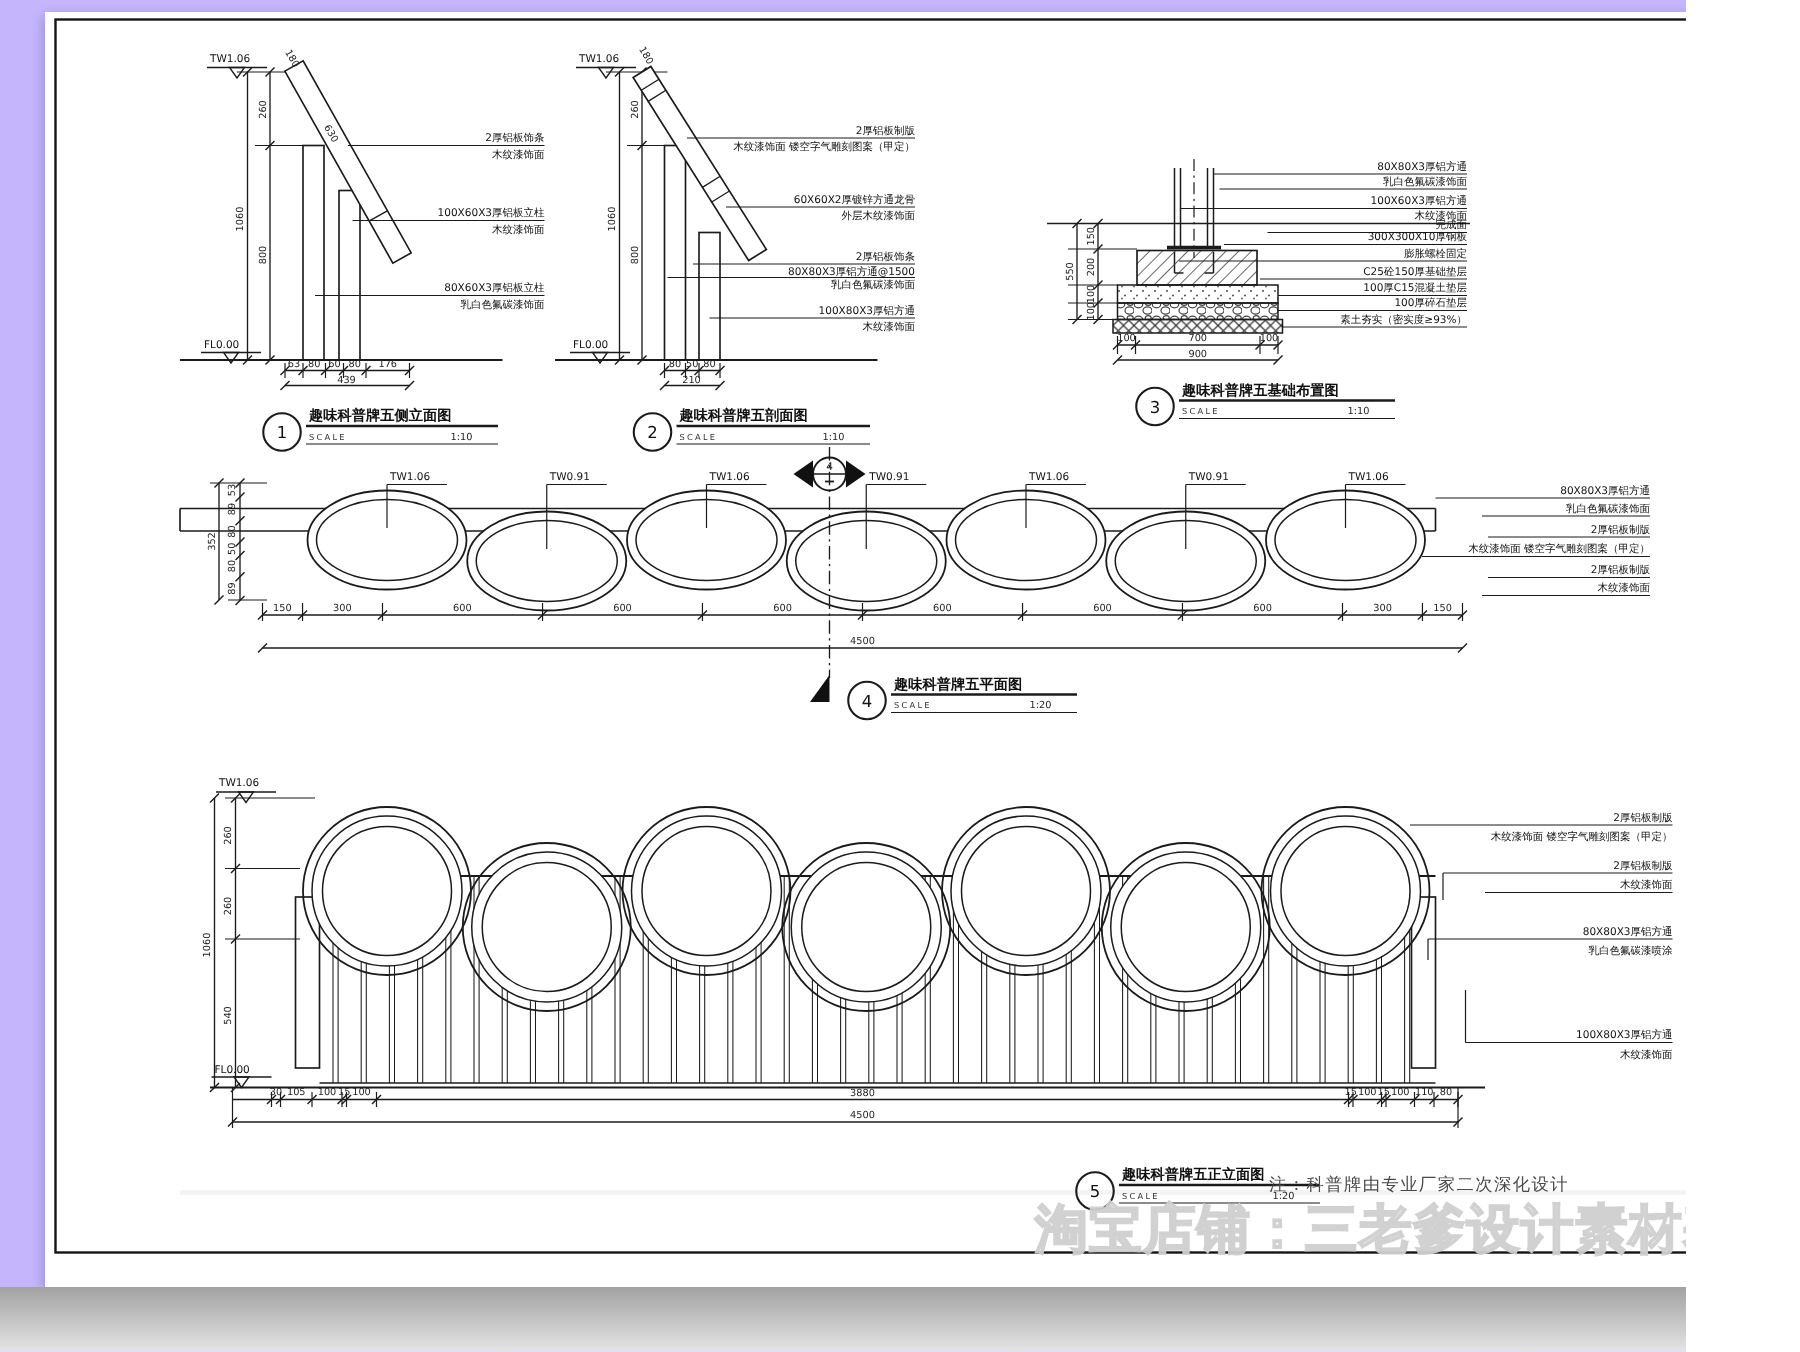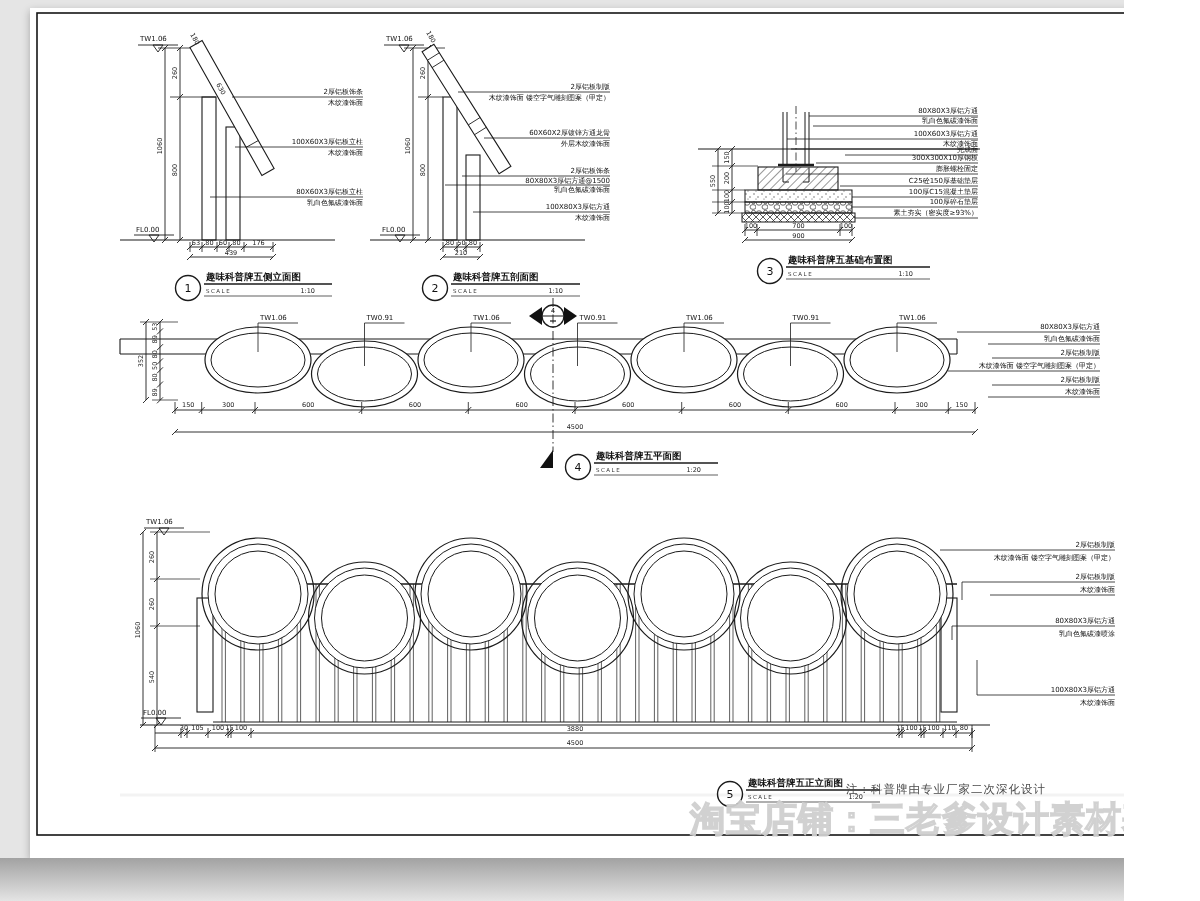--- a/index.html
+++ b/index.html
@@ -1,16 +1,16 @@
 <!DOCTYPE html>
 <html><head>
 <meta charset="utf-8">
 <style>
   html,body{margin:0;padding:0}
-  .stage{position:relative;width:1124px;height:901px;background:#e5e5e5;overflow:hidden;
+  .stage{position:relative;width:1124px;height:901px;background:#c4b5fd;overflow:hidden;
          font-family:"DejaVu Sans","Liberation Sans",sans-serif}
   .page{position:absolute;left:30px;top:8px;width:1148px;height:850px;background:#ffffff;
         box-shadow:0 3px 8px rgba(0,0,0,.28)}
   .band-bottom{position:absolute;left:0;top:858px;width:1200px;height:43px;
         background:linear-gradient(#a2a2a2,#e4e4e4)}
   .band-right{position:absolute;left:1178px;top:0;width:22px;height:858px;background:#c9c9c9}
   svg#cad{position:absolute;left:0;top:0}
   .t{fill:#111}
   .dim{font-size:6.5px;fill:#222}
   .cal{font-size:7px}

